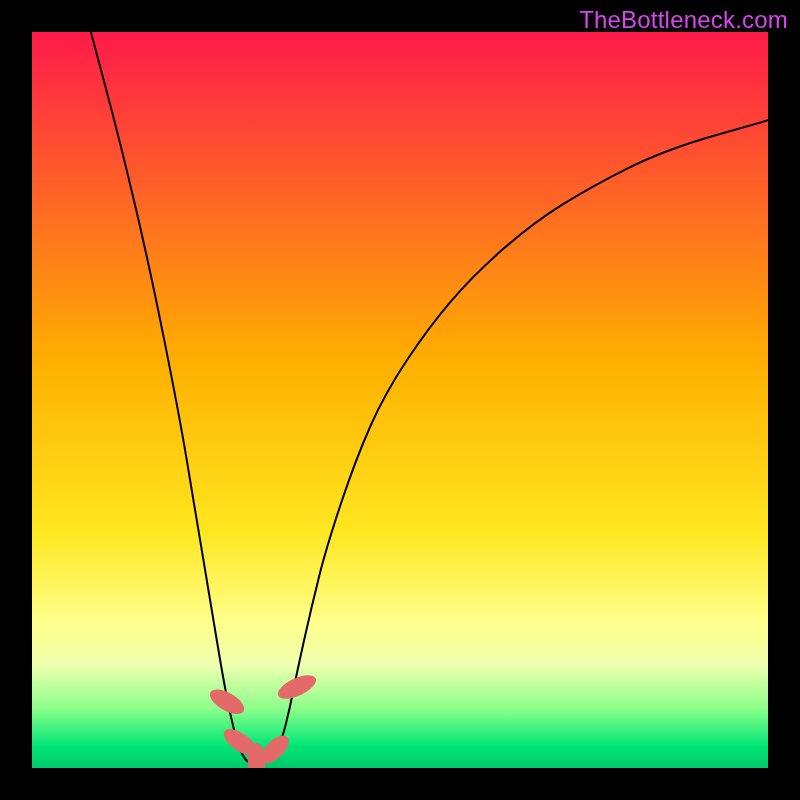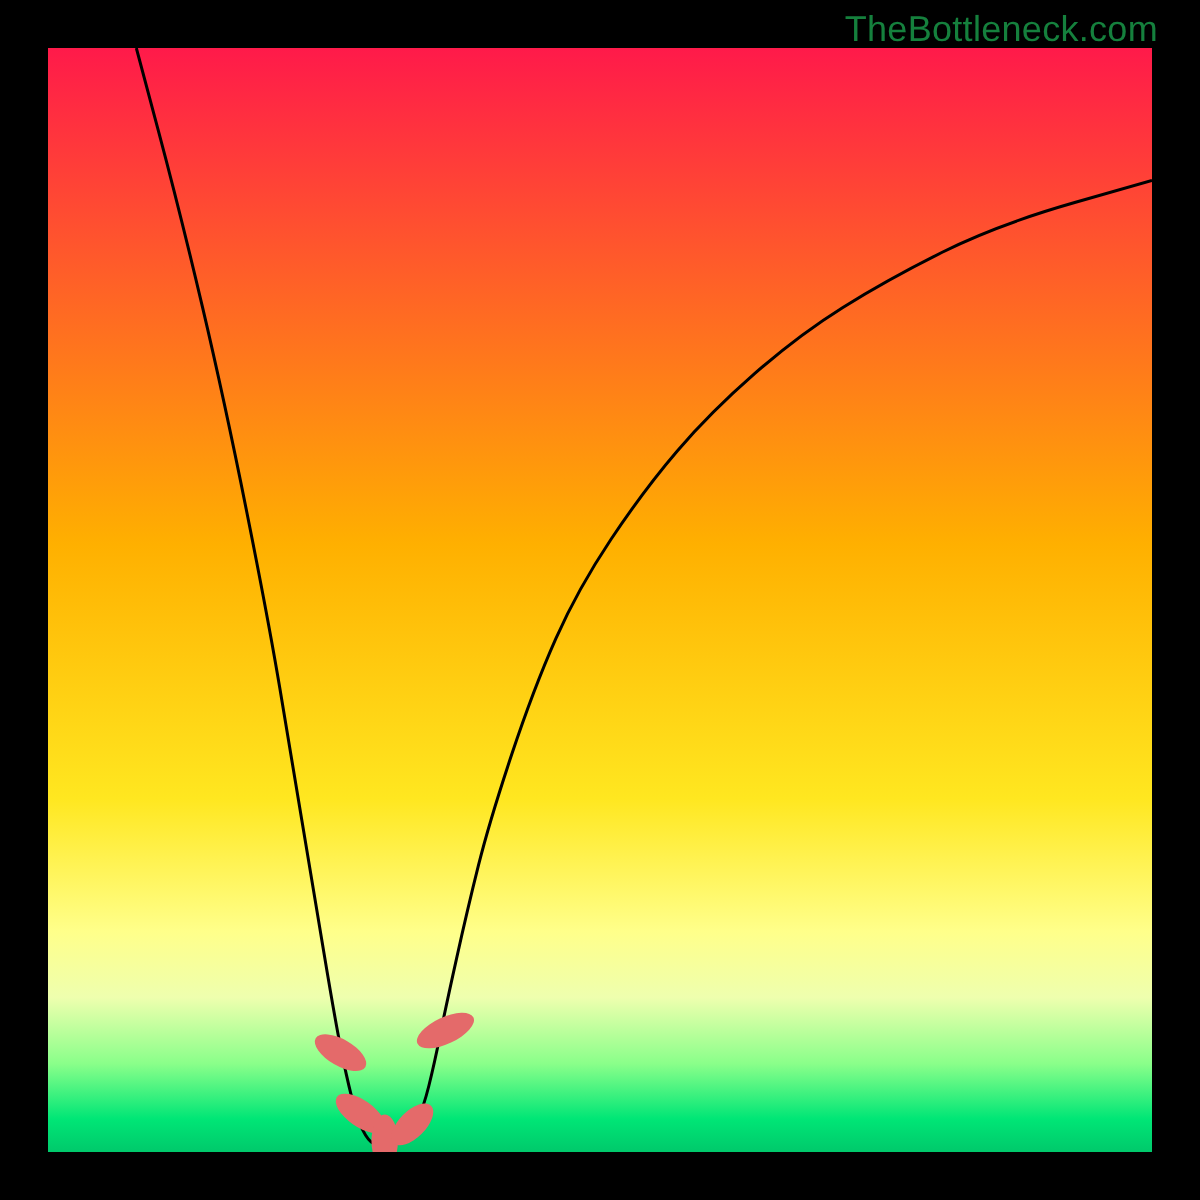--- a/index.html
+++ b/index.html
@@ -6,24 +6,24 @@
   html, body { width: 800px; height: 800px; overflow: hidden; background: #000; }
   .root {
     position: relative;
     width: 800px;
     height: 800px;
     background: #000;
   }
   .watermark {
     position: absolute;
     top: 6px;
-    right: 28px;
+    right: 12px;
     font-family: Arial, Helvetica, sans-serif;
     font-size: 24px;
-    color: #15803d;
+    color: #d946ef;
     font-weight: 400;
     letter-spacing: 0.2px;
   }
   .plot {
     position: absolute;
     left: 32px;
     top: 32px;
     width: 736px;
     height: 736px;
   }

